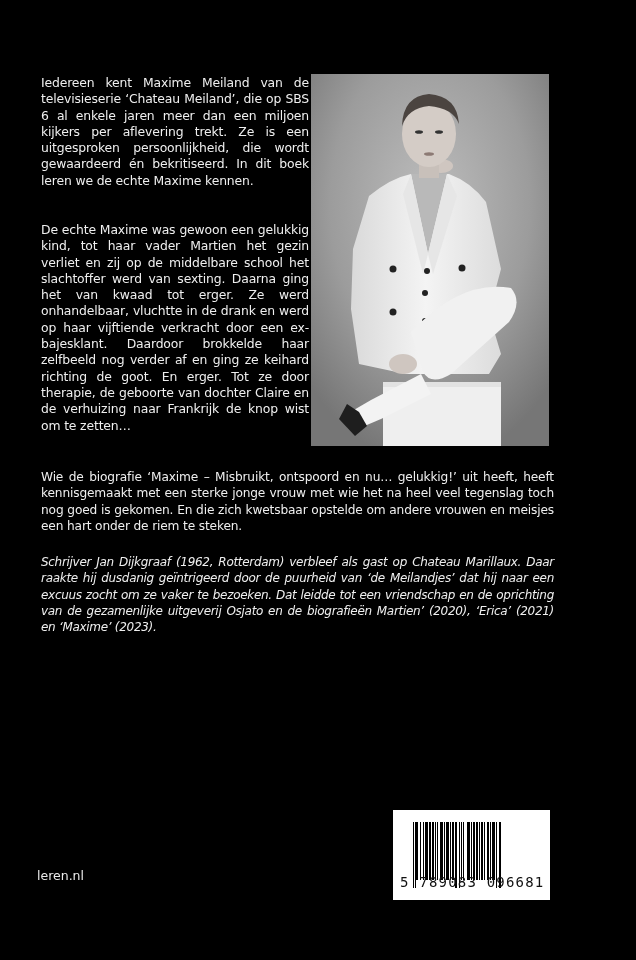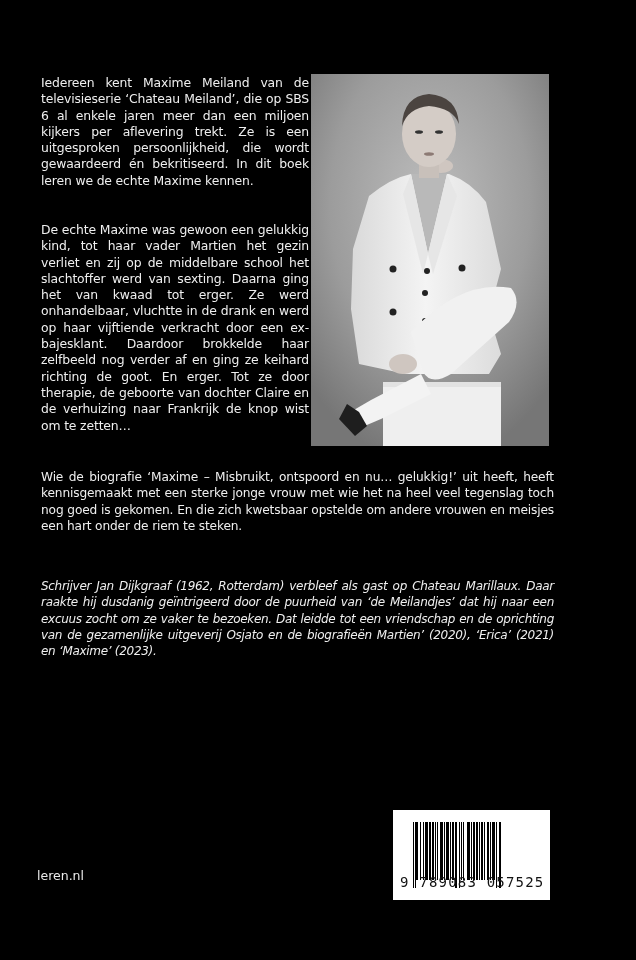--- a/index.html
+++ b/index.html
@@ -5,21 +5,21 @@
   html, body { margin: 0; padding: 0; background: #000; }
   body { width: 636px; height: 960px; position: relative; overflow: hidden;
          font-family: "DejaVu Sans", "Liberation Sans", sans-serif; color: #f2f2f2; }
   .cover { position: absolute; inset: 0; background: #000; }
 
   .txt { position: absolute; font-size: 12.4px; line-height: 16.3px; text-align: justify;
          text-align-last: left; letter-spacing: -0.15px; margin: 4px; color: #efefef; }
   #p1 { left: 37px; top: 71px; width: 268px; }
   #p2 { left: 37px; top: 218px; width: 268px; }
   #p3 { left: 37px; top: 465px; width: 513px; font-size: 12.2px; }
-  #bio { left: 37px; top: 574px; width: 513px; font-style: italic; font-size: 12px; letter-spacing: -0.3px; }
+  #bio { left: 37px; top: 550px; width: 513px; font-style: italic; font-size: 12px; letter-spacing: -0.3px; }
 
   .photo { position: absolute; left: 311px; top: 74px; width: 238px; height: 372px;
            background: radial-gradient(ellipse at 50% 40%, #b4b4b4 0%, #9a9a9a 55%, #7d7d7d 100%);
            overflow: hidden; }
   .photo svg { width: 100%; height: 100%; display: block; }
 
   .site { position: absolute; left: 37px; top: 868px; font-size: 12.5px; color: #eaeaea; }
 
   .barcode { position: absolute; left: 393px; top: 810px; width: 157px; height: 90px; background: #fff; }
   .bars { position: absolute; left: 20px; top: 12px; width: 128px; height: 62px; display: flex; align-items: flex-start; }
@@ -153,16 +153,16 @@
         <span style="width: 1.1px; background: transparent;"></span>
         <span style="width: 1.1px;"></span>
         <span style="width: 1.1px; background: transparent;"></span>
         <span style="width: 3.3px;"></span>
         <span style="width: 1.1px; background: transparent;"></span>
         <span class="long" style="width: 1.1px;"></span>
         <span class="long" style="width: 2.2px; background: transparent;"></span>
         <span class="long" style="width: 1.1px;"></span>
         <span class="long" style="width: 1.1px; background: transparent;"></span>
       </div>
-    <div class="isbn">9 789083 057525</div>
+    <div class="isbn">5 789083 096681</div>
   </div>
 
 </div>
 
 </body></html>

